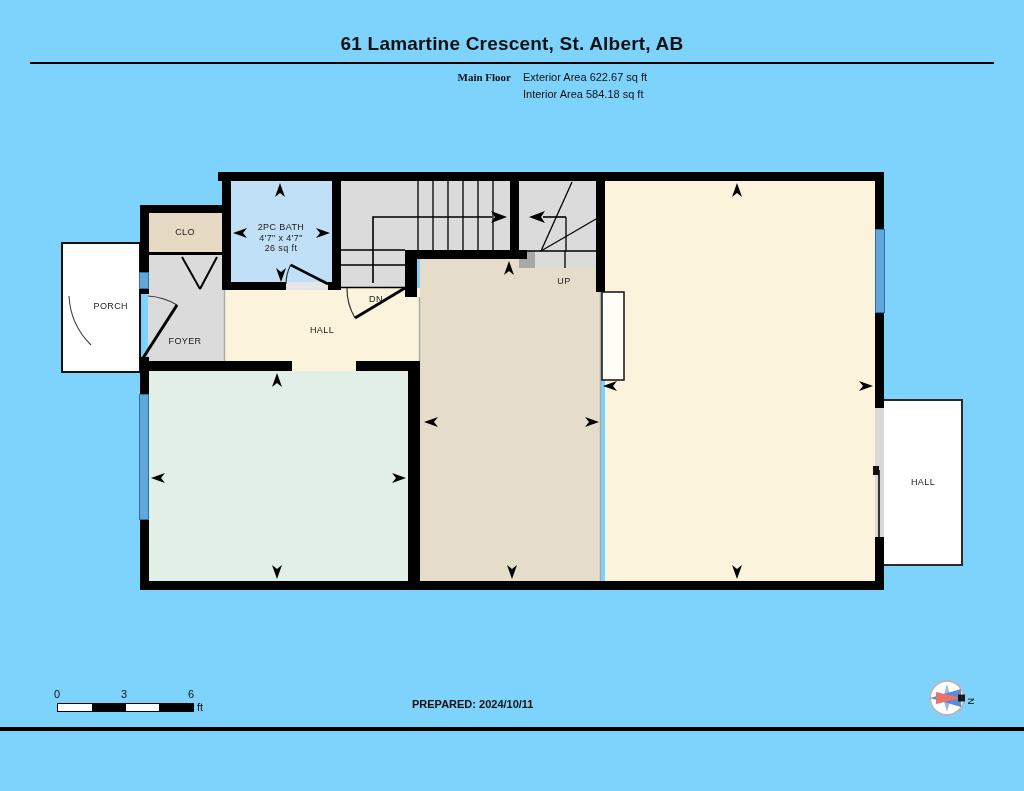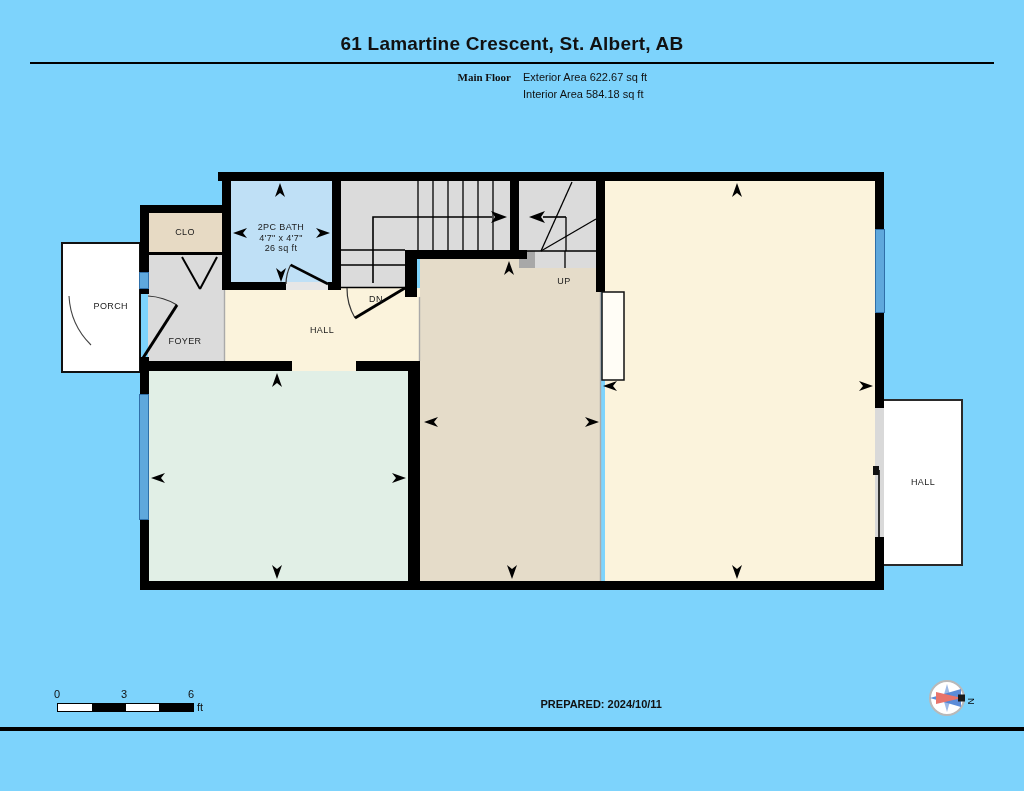--- a/index.html
+++ b/index.html
@@ -197,17 +197,17 @@
   <div class="ticklbl" style="left:117px;">3</div>
   <div class="ticklbl" style="left:184px;">6</div>
   <div class="scalebar">
     <span class="sb-w"></span>
       <span class="sb-b"></span>
       <span class="sb-w"></span>
       <span class="sb-b"></span>
   </div>
   <div class="abs" style="left:197px;top:701px;font-size:11px;z-index:6;">ft</div>
 
-  <div class="abs bold" style="left:412px;top:698px;width:250px;text-align:right;font-size:11px;z-index:6;">PREPARED: 2024/10/11</div>
+  <div class="abs bold" style="left:412px;top:698px;width:250px;text-align:left;font-size:11px;z-index:6;">PREPARED: 2024/10/11</div>
 
   <div class="footer-line"></div>
 
 </div>
 
 </body></html>

